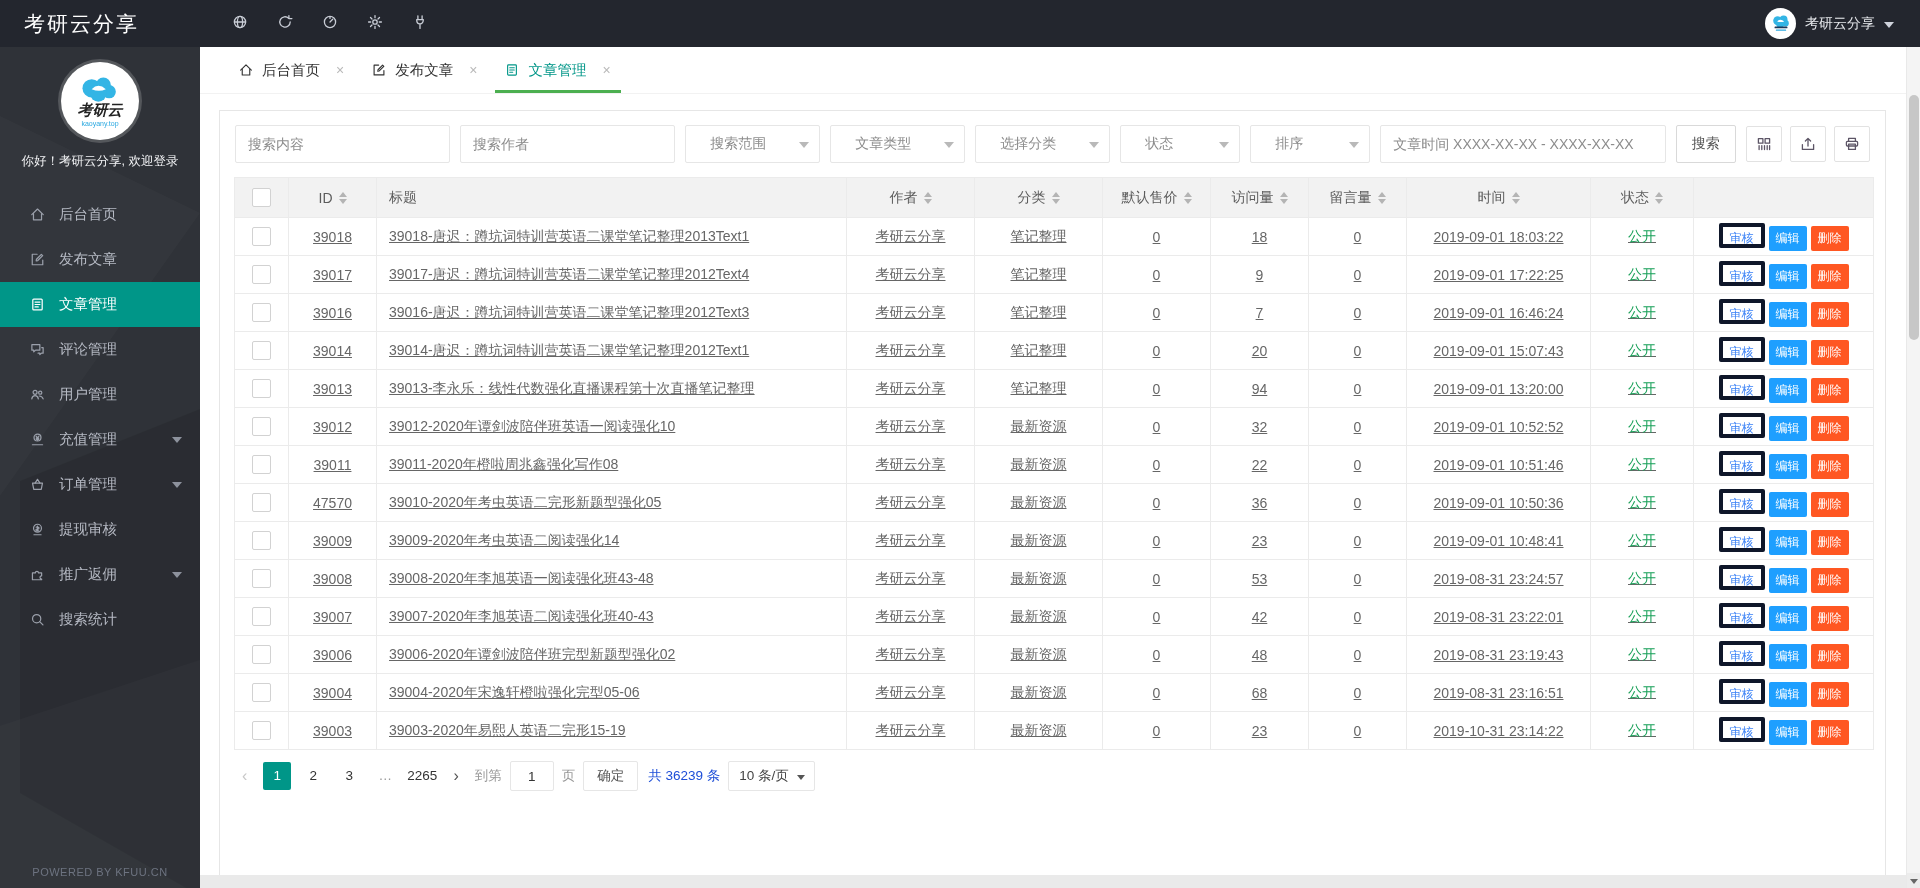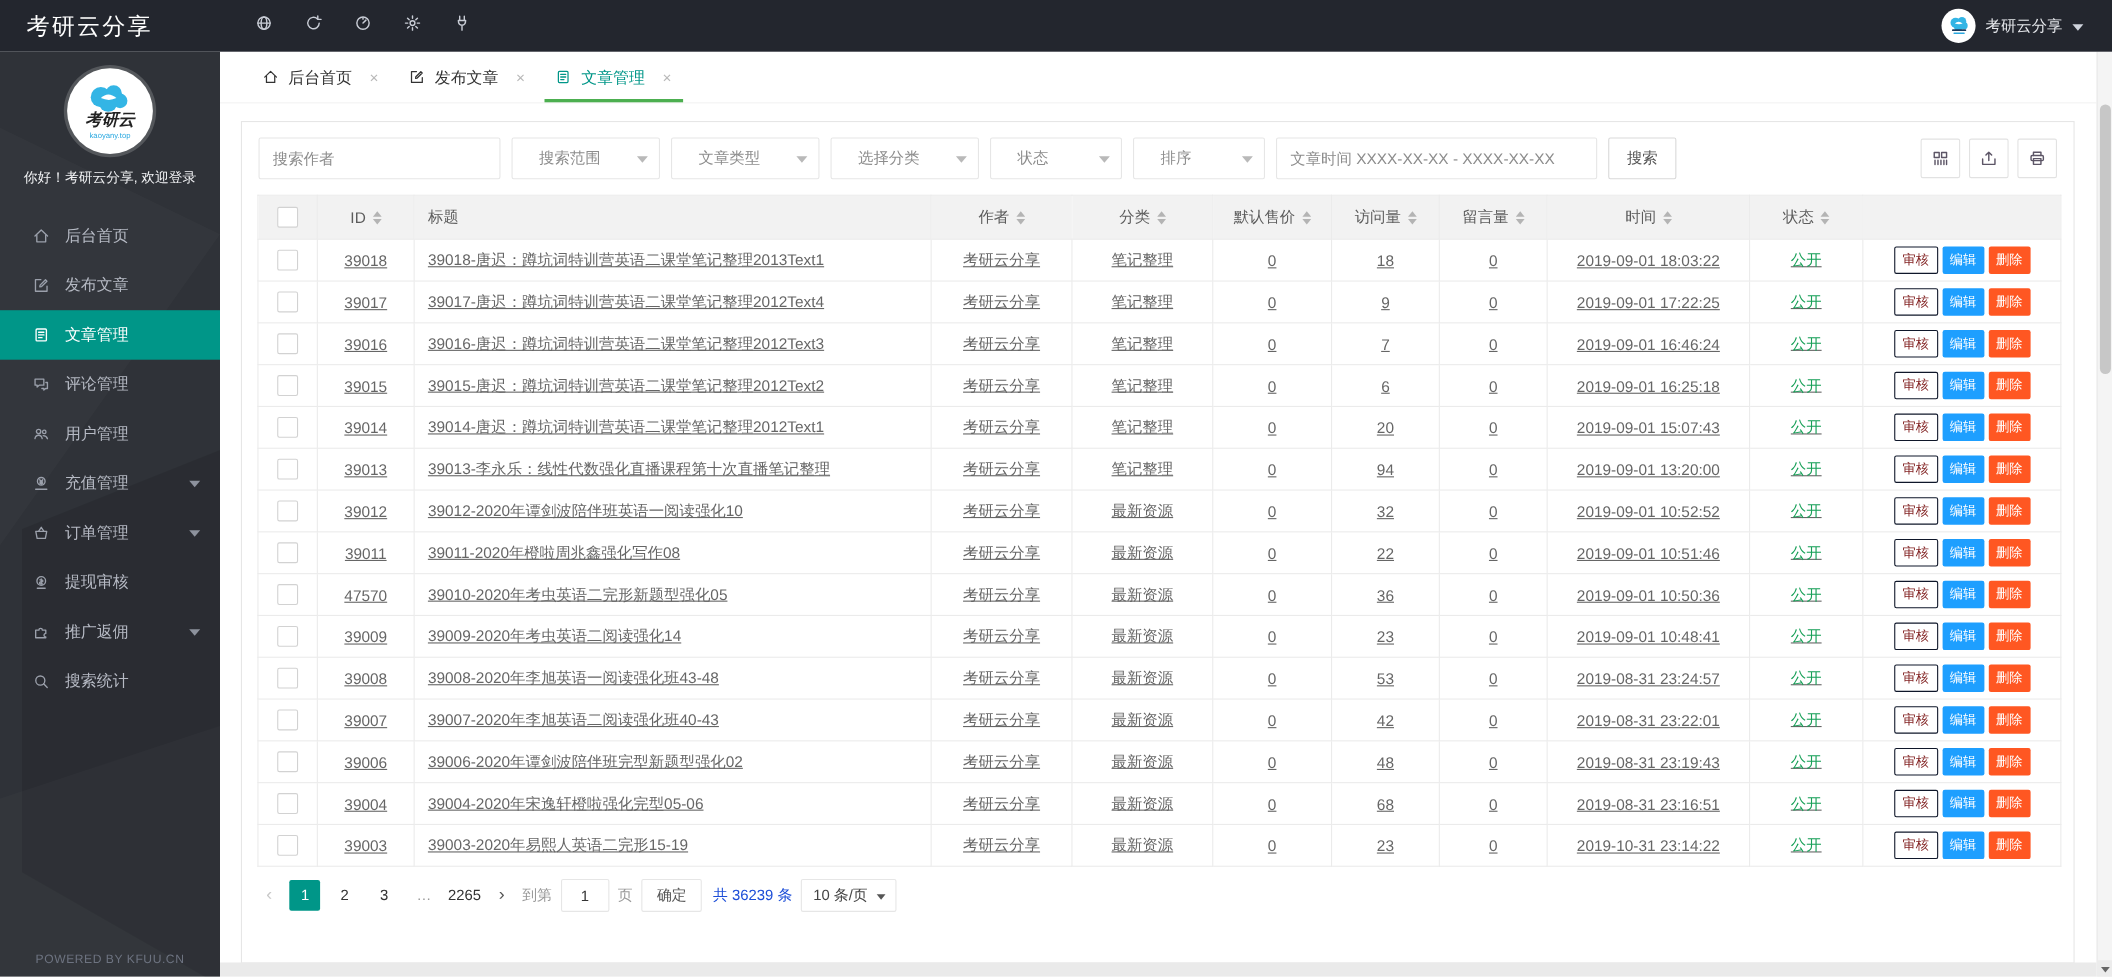--- a/index.html
+++ b/index.html
@@ -66,21 +66,21 @@
   th{background:#f2f2f2;height:40px;font-weight:normal;font-size:14px;color:#5c5c5c;}
   td{height:38px;font-size:14px;color:#666;text-align:center;}
   .al{text-align:left;padding-left:12px;}
   th .th-inner{display:inline-flex;align-items:center;gap:6px;}
   .sort{display:inline-flex;flex-direction:column;cursor:pointer;}
   .s-up{width:0;height:0;border:4px solid transparent;border-bottom:5px solid #b4b4b4;border-top:0;}
   .s-down{width:0;height:0;border:4px solid transparent;border-top:5px solid #b4b4b4;border-bottom:0;margin-top:2px;}
   input.cb{appearance:none;-webkit-appearance:none;width:19px;height:19px;border:1px solid #d2d2d2;border-radius:2px;background:#fff;cursor:pointer;display:block;margin:0 auto;}
   td.status{color:#18a058;}
   .act{display:inline-block;height:25px;line-height:25px;padding:0 7px;border-radius:2px;font-size:12px;color:#fff;cursor:pointer;margin:0 2px;}
-  .act-audit{background:#fff;border:1px solid #0f172a;color:#7f1d1d;line-height:23px;}
+  .act-audit{background:#fff;border:4px solid #0f172a;color:#3b82f6;line-height:23px;}
   .act-edit{background:#1e9fff;}
   .act-del{background:#ff5722;}
 
   
   .pagebar{display:flex;align-items:center;gap:8px;padding:11px 14px;font-size:13.5px;color:#666;}
   .pg-prev{color:#c8c8c8;font-size:16px;padding:0 8px;cursor:pointer;}
   .pg-next{color:#555;font-size:16px;padding:0 8px;cursor:pointer;}
   .page-num{min-width:28px;height:28px;line-height:28px;text-align:center;color:#333;cursor:pointer;border-radius:2px;}
   .page-num.active{background:#009688;color:#fff;}
   .page-ellipsis{color:#999;cursor:default;}
@@ -295,20 +295,21 @@
           </svg>
         </span>
         <span>文章管理</span>
         <span class="close">×</span>
       </div>
     </div>
 
   <div class="panel">
 
     <div class="filters">
+      <input class="f-input w-content" placeholder="搜索内容" style="">
       <input class="f-input w-author" placeholder="搜索作者" style="">
       <span id="filter-selects" style="display:flex;gap:10px;">
           <div class="f-select w-scope">
             <span>搜索范围</span>
             <span class="caret"></span>
           </div>
           <div class="f-select w-type">
             <span>文章类型</span>
             <span class="caret"></span>
           </div>
@@ -482,35 +483,20 @@
               <td>7</td>
               <td>0</td>
               <td>2019-09-01 16:46:24</td>
               <td class="status">公开</td>
               <td><span class="act act-audit">审核</span><span class="act act-edit">编辑</span><span class="act act-del">删除</span></td>
             </tr>
             <tr>
               <td>
                 <input type="checkbox" class="cb" style="">
               </td>
-              <td>39015</td>
-              <td class="al">39015-唐迟：蹲坑词特训营英语二课堂笔记整理2012Text2</td>
-              <td>考研云分享</td>
-              <td>笔记整理</td>
-              <td>0</td>
-              <td>6</td>
-              <td>0</td>
-              <td>2019-09-01 16:25:18</td>
-              <td class="status">公开</td>
-              <td><span class="act act-audit">审核</span><span class="act act-edit">编辑</span><span class="act act-del">删除</span></td>
-            </tr>
-            <tr>
-              <td>
-                <input type="checkbox" class="cb" style="">
-              </td>
               <td>39014</td>
               <td class="al">39014-唐迟：蹲坑词特训营英语二课堂笔记整理2012Text1</td>
               <td>考研云分享</td>
               <td>笔记整理</td>
               <td>0</td>
               <td>20</td>
               <td>0</td>
               <td>2019-09-01 15:07:43</td>
               <td class="status">公开</td>
               <td><span class="act act-audit">审核</span><span class="act act-edit">编辑</span><span class="act act-del">删除</span></td>

